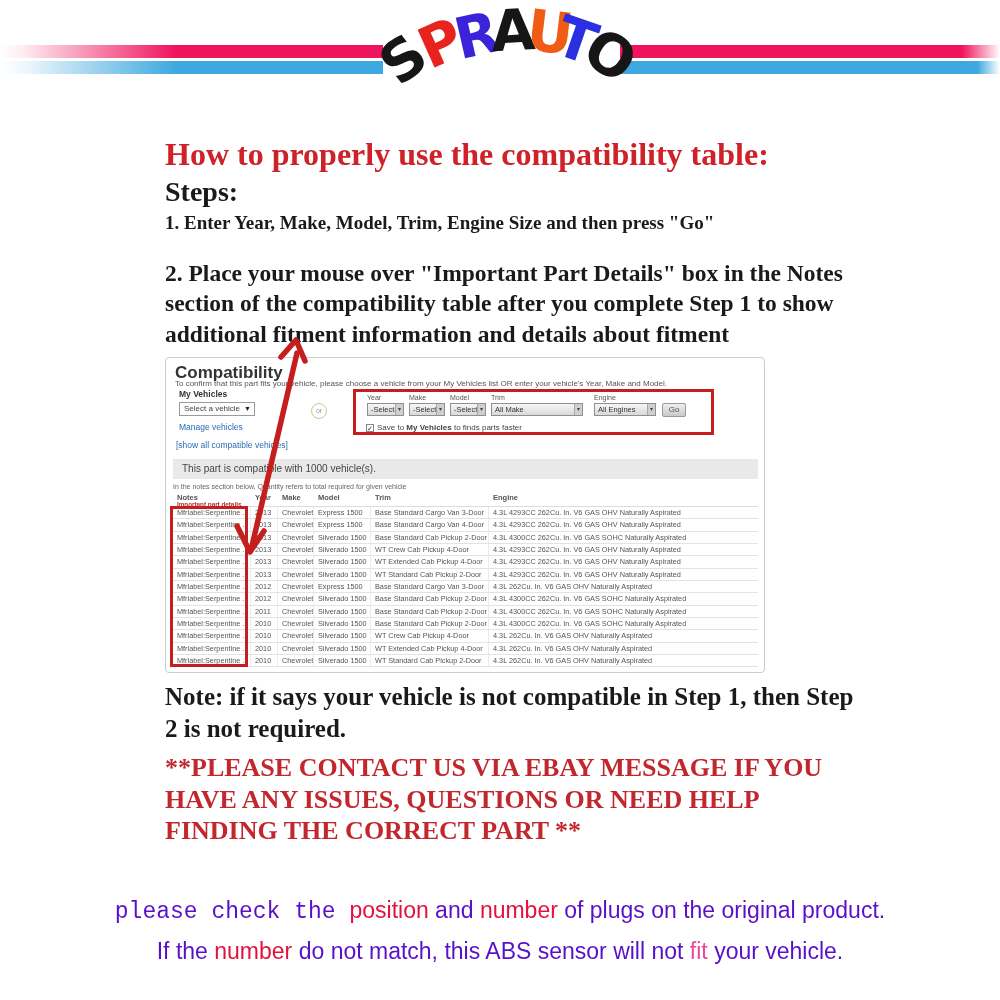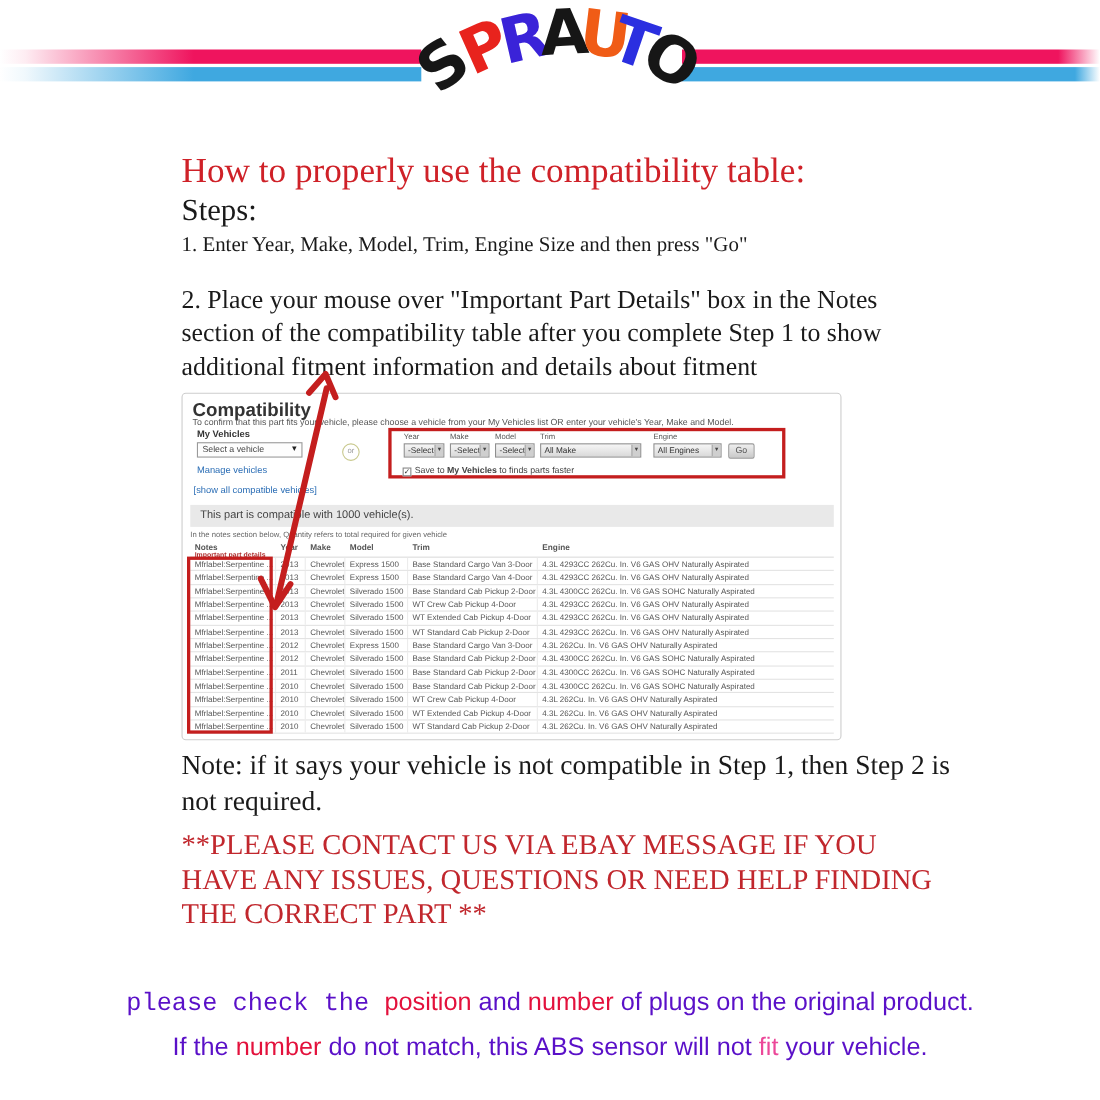--- a/index.html
+++ b/index.html
@@ -23,35 +23,35 @@
         font-size:57px; line-height:1; display:inline-block; }
   .l0 { left:383px; top:31px; transform:rotate(-38deg); }
   .l1 { left:420px; top:15px; transform:rotate(-24deg); }
   .l2 { left:455px; top:7px;  transform:rotate(-13deg); }
   .l3 { left:491px; top:2px;  transform:rotate(-3deg);  }
   .l4 { left:527px; top:4px;  transform:rotate(7deg);   }
   .l5 { left:557px; top:12px; transform:rotate(19deg);  }
   .l6 { left:586px; top:27px; transform:rotate(32deg);  }
 
   
-  .serif { font-family:"Liberation Serif","DejaVu Serif",serif; font-weight:normal; }
+  .serif { font-family:"Liberation Serif","DejaVu Serif",serif; font-weight:bold; }
   #howto-title  { left:165px; top:136px; font-size:32px; }
   #steps-label  { left:165px; top:176px; font-size:28px; color:#1a1a1a; }
   #step1        { left:165px; top:212px; font-size:19px; color:#1a1a1a; }
   #step2        { left:165px; top:258px; width:697px; font-size:23.5px; color:#1a1a1a; line-height:1.29; }
   #note-para    { left:165px; top:681px; width:707px; font-size:25px; color:#1a1a1a; line-height:1.27; }
   #contact-para { left:165px; top:752px; width:700px; font-size:26px; line-height:1.22; }
 
   
   #panel { left:165px; top:357px; width:600px; height:316px; background:#fff;
            border:1px solid #cdcdcd; border-radius:4px; font-family:"Liberation Sans",sans-serif; }
   #compat-title { left:9px; top:5px; font-size:17px; font-weight:bold; color:#333; }
   #compat-desc  { left:9px; top:21px; font-size:8px; color:#555; }
   #mv-label     { left:13px; top:31px; font-size:8.5px; font-weight:bold; color:#333; }
-  #mv-select    { left:13px; top:44px; width:96px; height:14px; border:1px solid #9a9a9a; background:#fdfdfd;
+  #mv-select    { left:13px; top:44px; width:76px; height:14px; border:1px solid #9a9a9a; background:#fdfdfd;
                   font-size:8px; color:#444; line-height:12px; padding-left:4px; }
   #mv-select .mvarrow { position:absolute; right:3px; top:0; font-size:7px; color:#222; }
   #manage-link  { left:13px; top:64px; font-size:8.5px; color:#2a6db5; }
   #showall-link { left:10px; top:82px; font-size:8.5px; color:#2a6db5; }
   #or-badge { left:145px; top:45px; width:16px; height:16px; border:1px solid #c9c98e; border-radius:50%;
               font-size:7px; color:#999; text-align:center; line-height:14px; background:#fff; }
   #search-form { left:187px; top:31px; width:361px; height:46px; border:3px solid #c41e1e; background:#fff; }
   .fgroup { position:absolute; top:2px; }
   .flabel { font-size:7px; color:#555; margin-bottom:2px; }
   .fselect { position:relative; height:13px; border:1px solid #8f8f8f;

